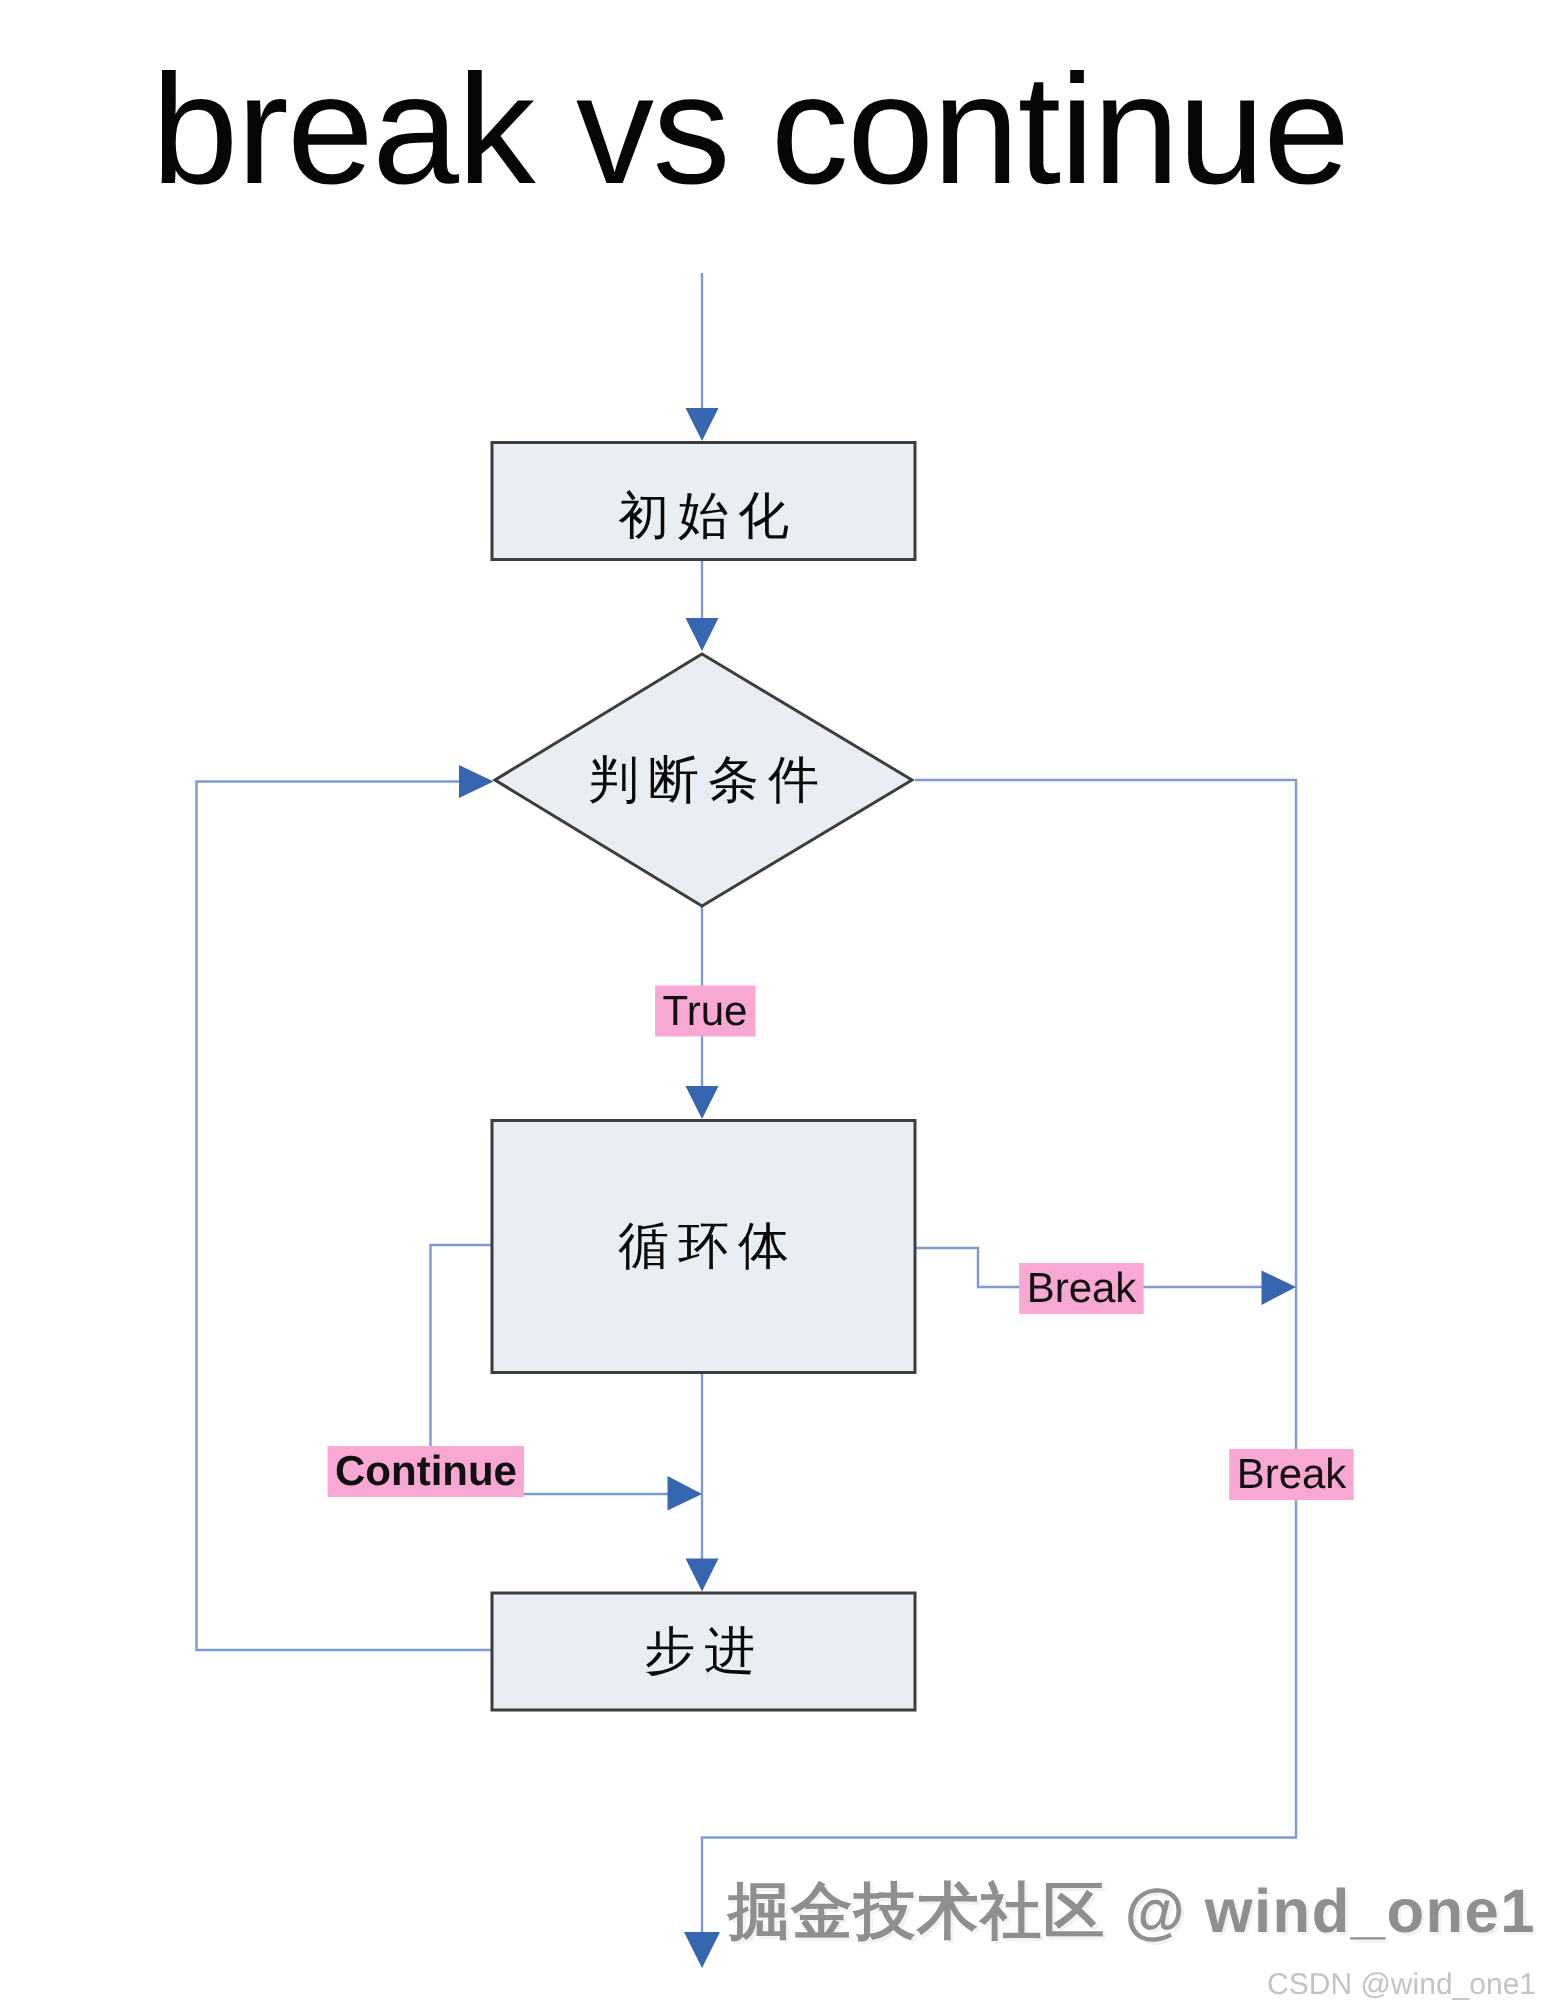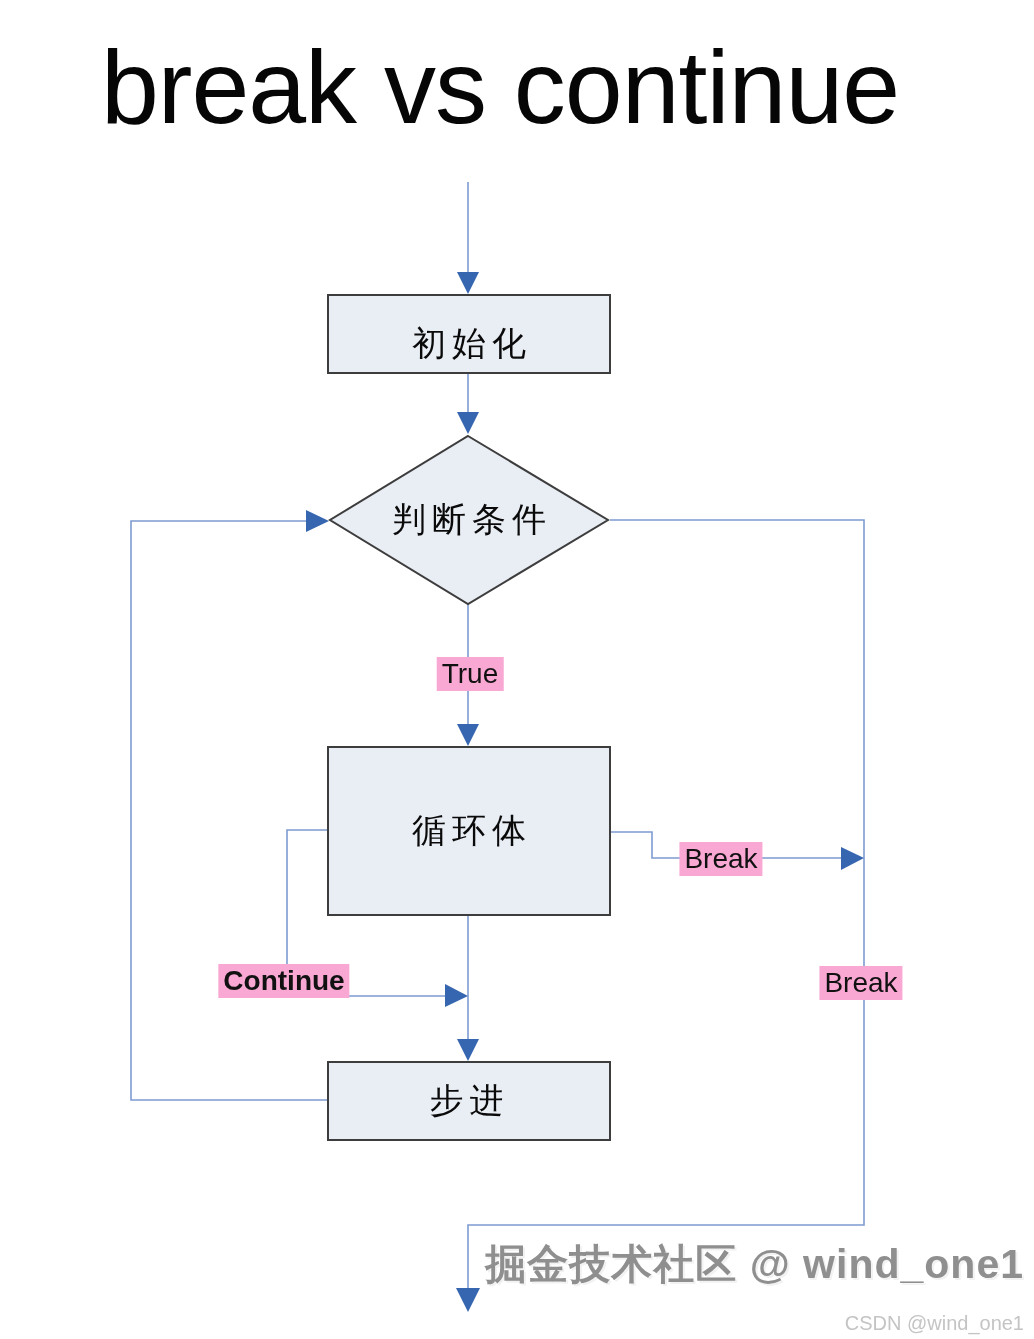--- a/index.html
+++ b/index.html
@@ -75,21 +75,21 @@
     font-family: "Liberation Sans", sans-serif;
   }
   .watermark-line1 {
     font-size: 41px;
     font-weight: 700;
     color: var(--watermark-primary);
     text-shadow: 2px 2px 0 #f2f2f2, -1px -1px 0 #ffffff;
     letter-spacing: 1px;
   }
   .watermark-line2 {
-    margin-top: 20px;
+    margin-top: 10px;
     font-size: 20px;
     color: var(--watermark-secondary);
   }
 </style>
 </head>
 <body>
 
 <div class="canvas">
 
   <div class="title">break vs continue</div>

